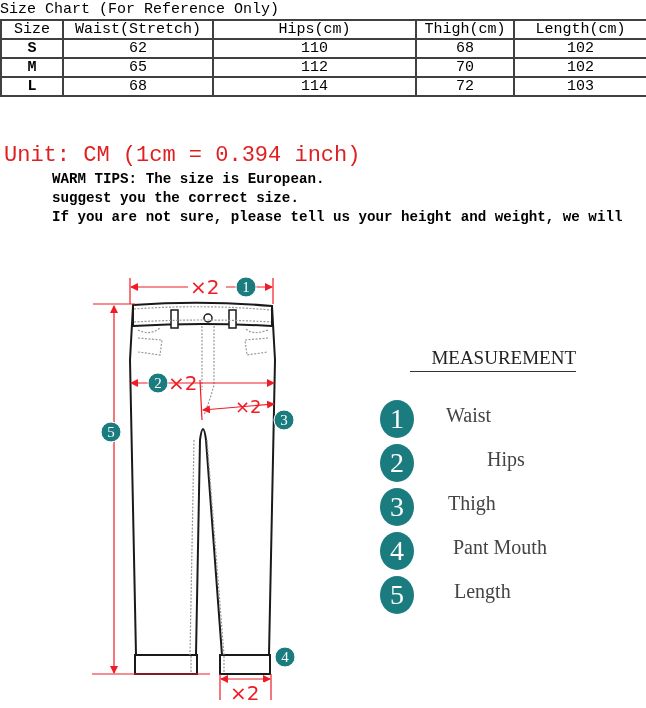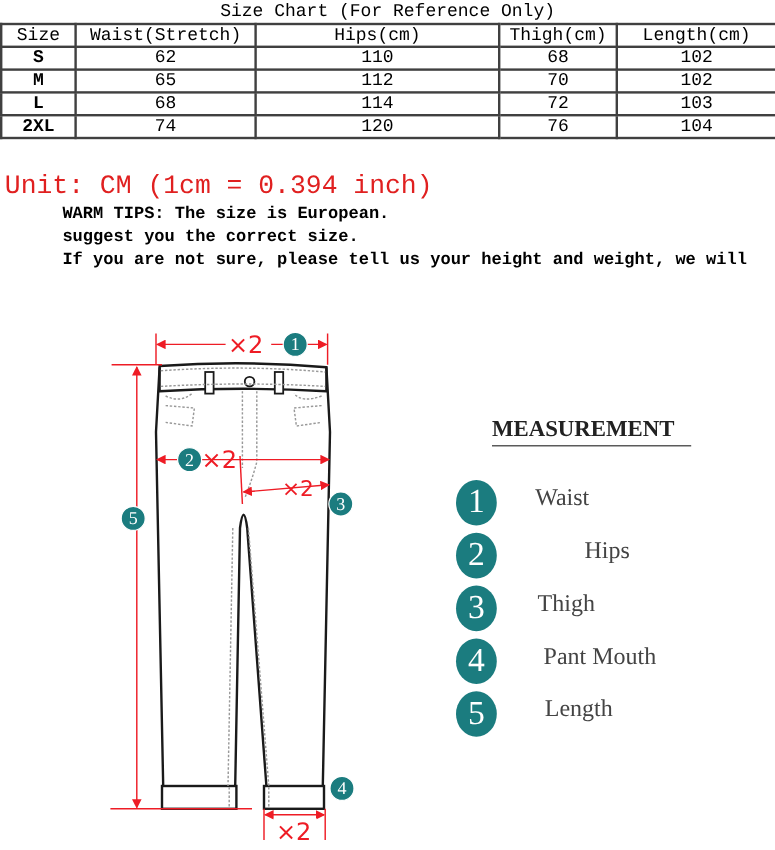--- a/index.html
+++ b/index.html
@@ -1,21 +1,21 @@
 <!DOCTYPE html>
 <html><head>
 <meta charset="utf-8">
 <style>
   * { box-sizing: border-box; margin: 0; padding: 0; }
   html, body { width: 646px; height: 708px; background: #ffffff; overflow: hidden; }
   body { position: relative; font-family: "DejaVu Sans Mono", "Liberation Mono", monospace; color: #000; }
 
   .title-row {
     position: absolute; left: 0; top: 0; width: 646px; height: 19px;
-    text-align: center; font-family: "Liberation Mono", "DejaVu Sans Mono", monospace;
+    font-family: "Liberation Mono", "DejaVu Sans Mono", monospace;
     font-size: 15px; line-height: 19px; letter-spacing: 0px;
   }
   table.size-table {
     position: absolute; left: 0; top: 19px; width: 646px;
     border-collapse: collapse; table-layout: fixed;
     font-family: "Liberation Mono", "DejaVu Sans Mono", monospace;
     font-size: 15px;
   }
   table.size-table td, table.size-table th {
     border: 2px solid #404040; height: 19px; line-height: 17px;
@@ -35,22 +35,21 @@
   }
   .tips div { white-space: nowrap; margin-left: 48px; }
 
   .diagram { position: absolute; left: 0; top: 270px; width: 646px; height: 438px; }
 
   .legend { position: absolute; left: 376px; top: 345px; width: 230px; }
   .legend-title {
     position: absolute; left: 34px; top: 0px; width: 166px;
     font-family: "Liberation Serif", "DejaVu Serif", serif; font-size: 19px;
     color: #222; border-bottom: 1.5px solid #333; padding-bottom: 0px; line-height: 26px;
-    text-align: left;
-    font-weight: bold;
+    text-align: right;
   }
   .legend-item { position: absolute; left: 4px; height: 40px; }
   .legend-badge {
     position: absolute; left: 0; top: 0; width: 34px; height: 38px; border-radius: 50%;
     background: #1b7c7f; color: #fff;
     font-family: "Liberation Serif", "DejaVu Serif", serif; font-size: 28px;
     text-align: center; line-height: 38px;
   }
   .legend-label {
     position: absolute; top: 4px; white-space: nowrap;
@@ -93,27 +92,20 @@
       <td>112</td>
       <td>70</td>
       <td>102</td>
     </tr>
     <tr>
       <td class="size-cell">L</td>
       <td>68</td>
       <td>114</td>
       <td>72</td>
       <td>103</td>
-    </tr>
-    <tr>
-      <td class="size-cell">2XL</td>
-      <td>74</td>
-      <td>120</td>
-      <td>76</td>
-      <td>104</td>
     </tr>
   </tbody>
 </table>
 
 <div class="unit-line">Unit: CM (1cm = 0.394 inch)</div>
 
 <div class="tips">
   <div>WARM TIPS: The size is European.</div>
   <div>suggest you the correct size.</div>
   <div>If you are not sure, please tell us your height and weight, we will</div>

